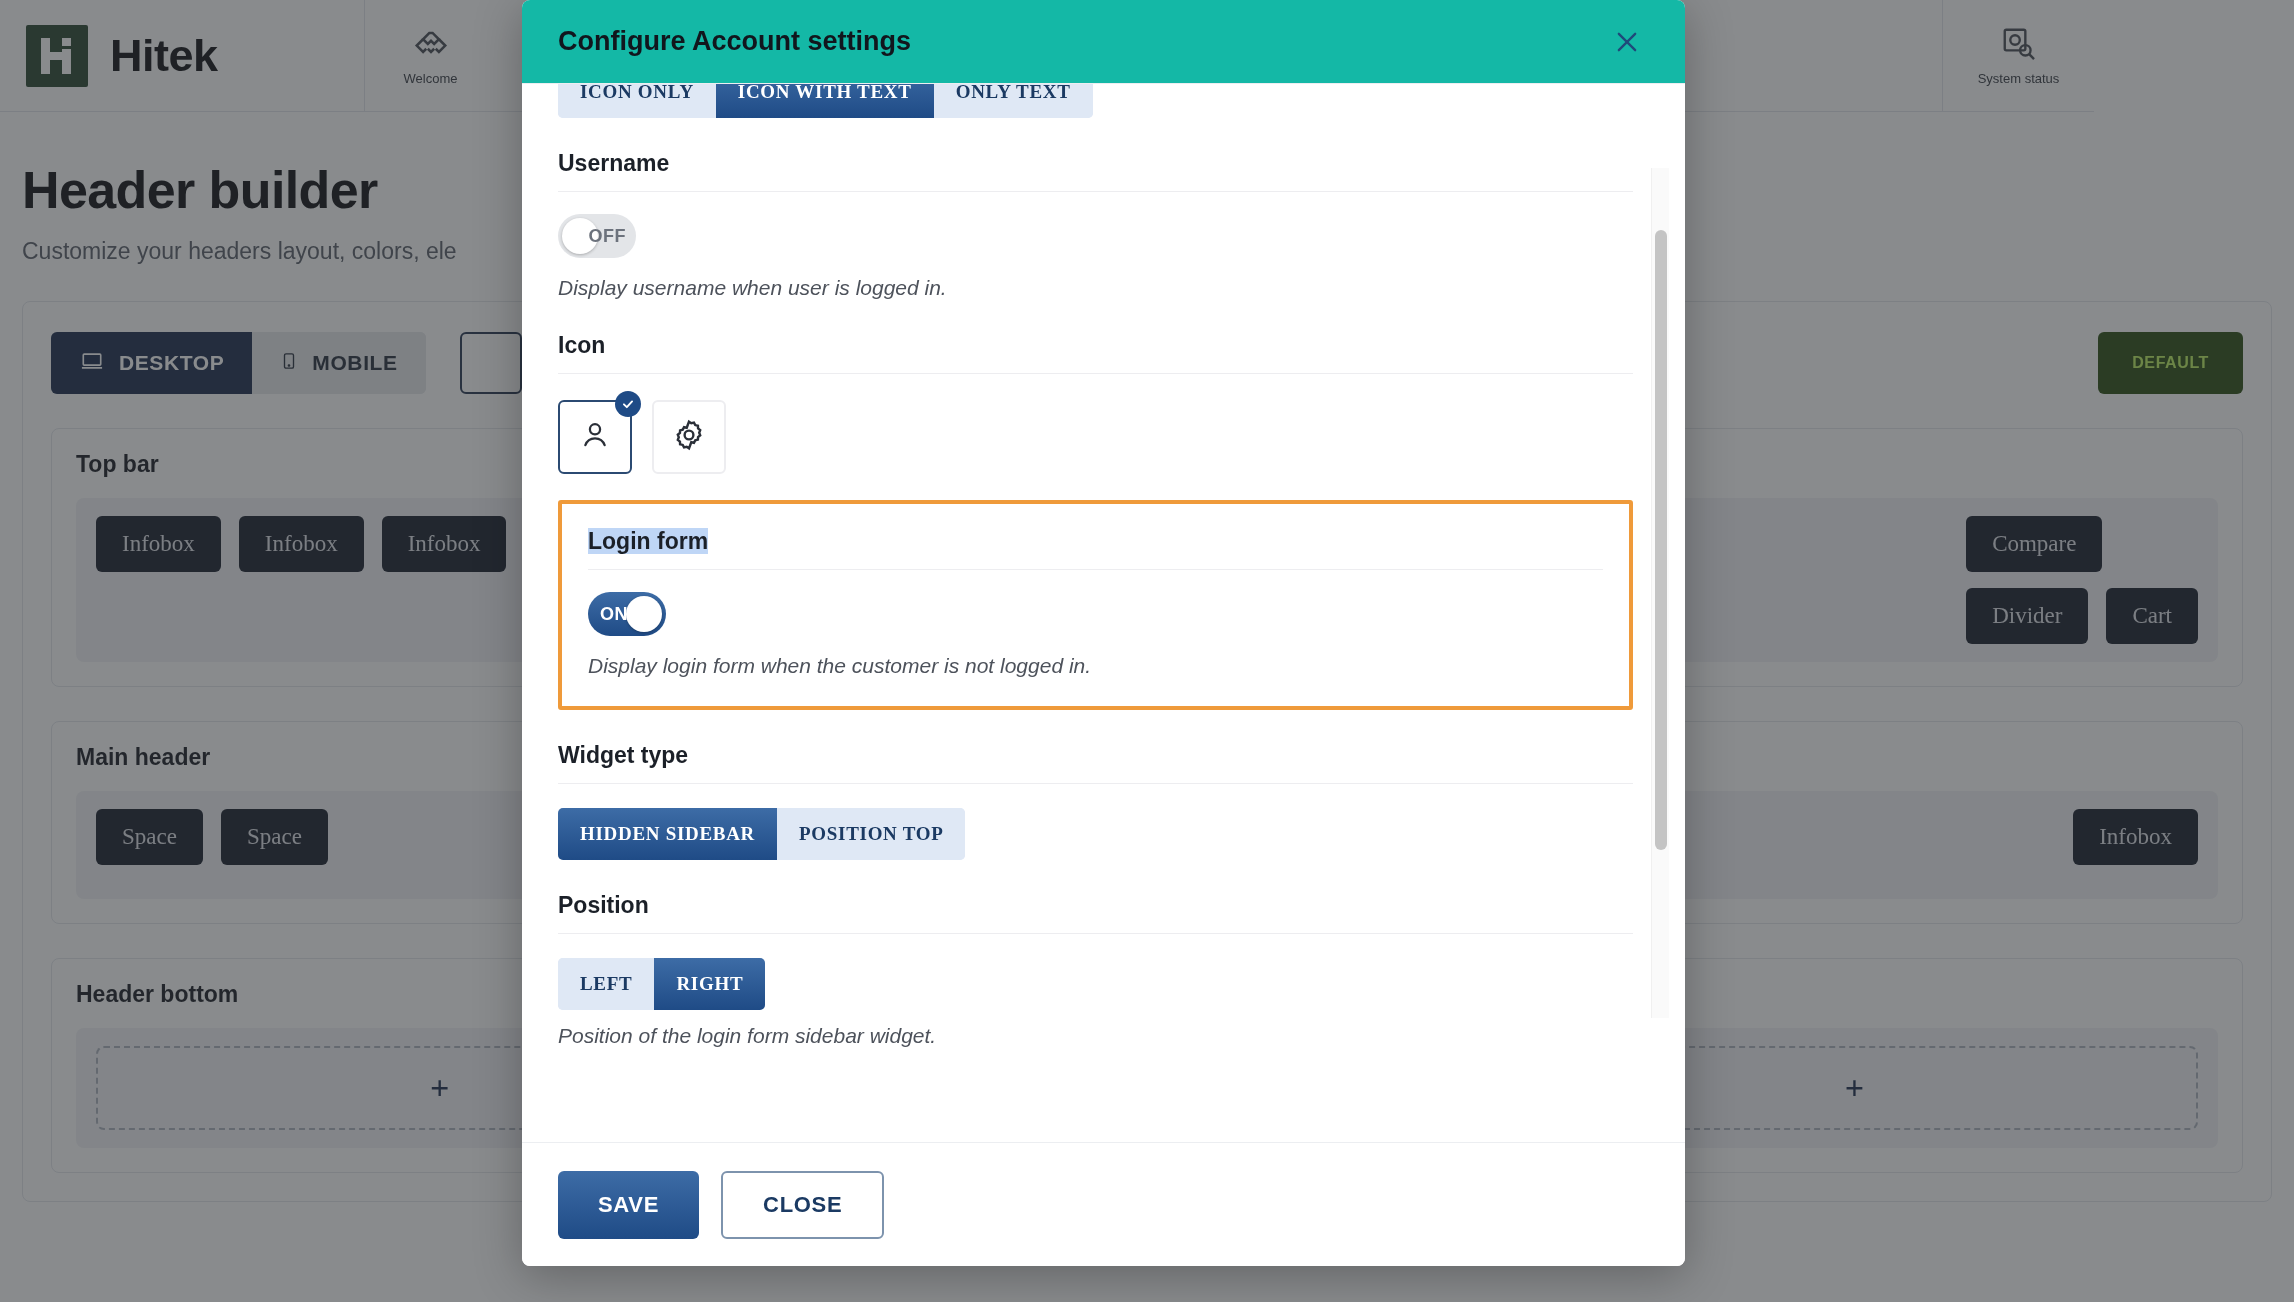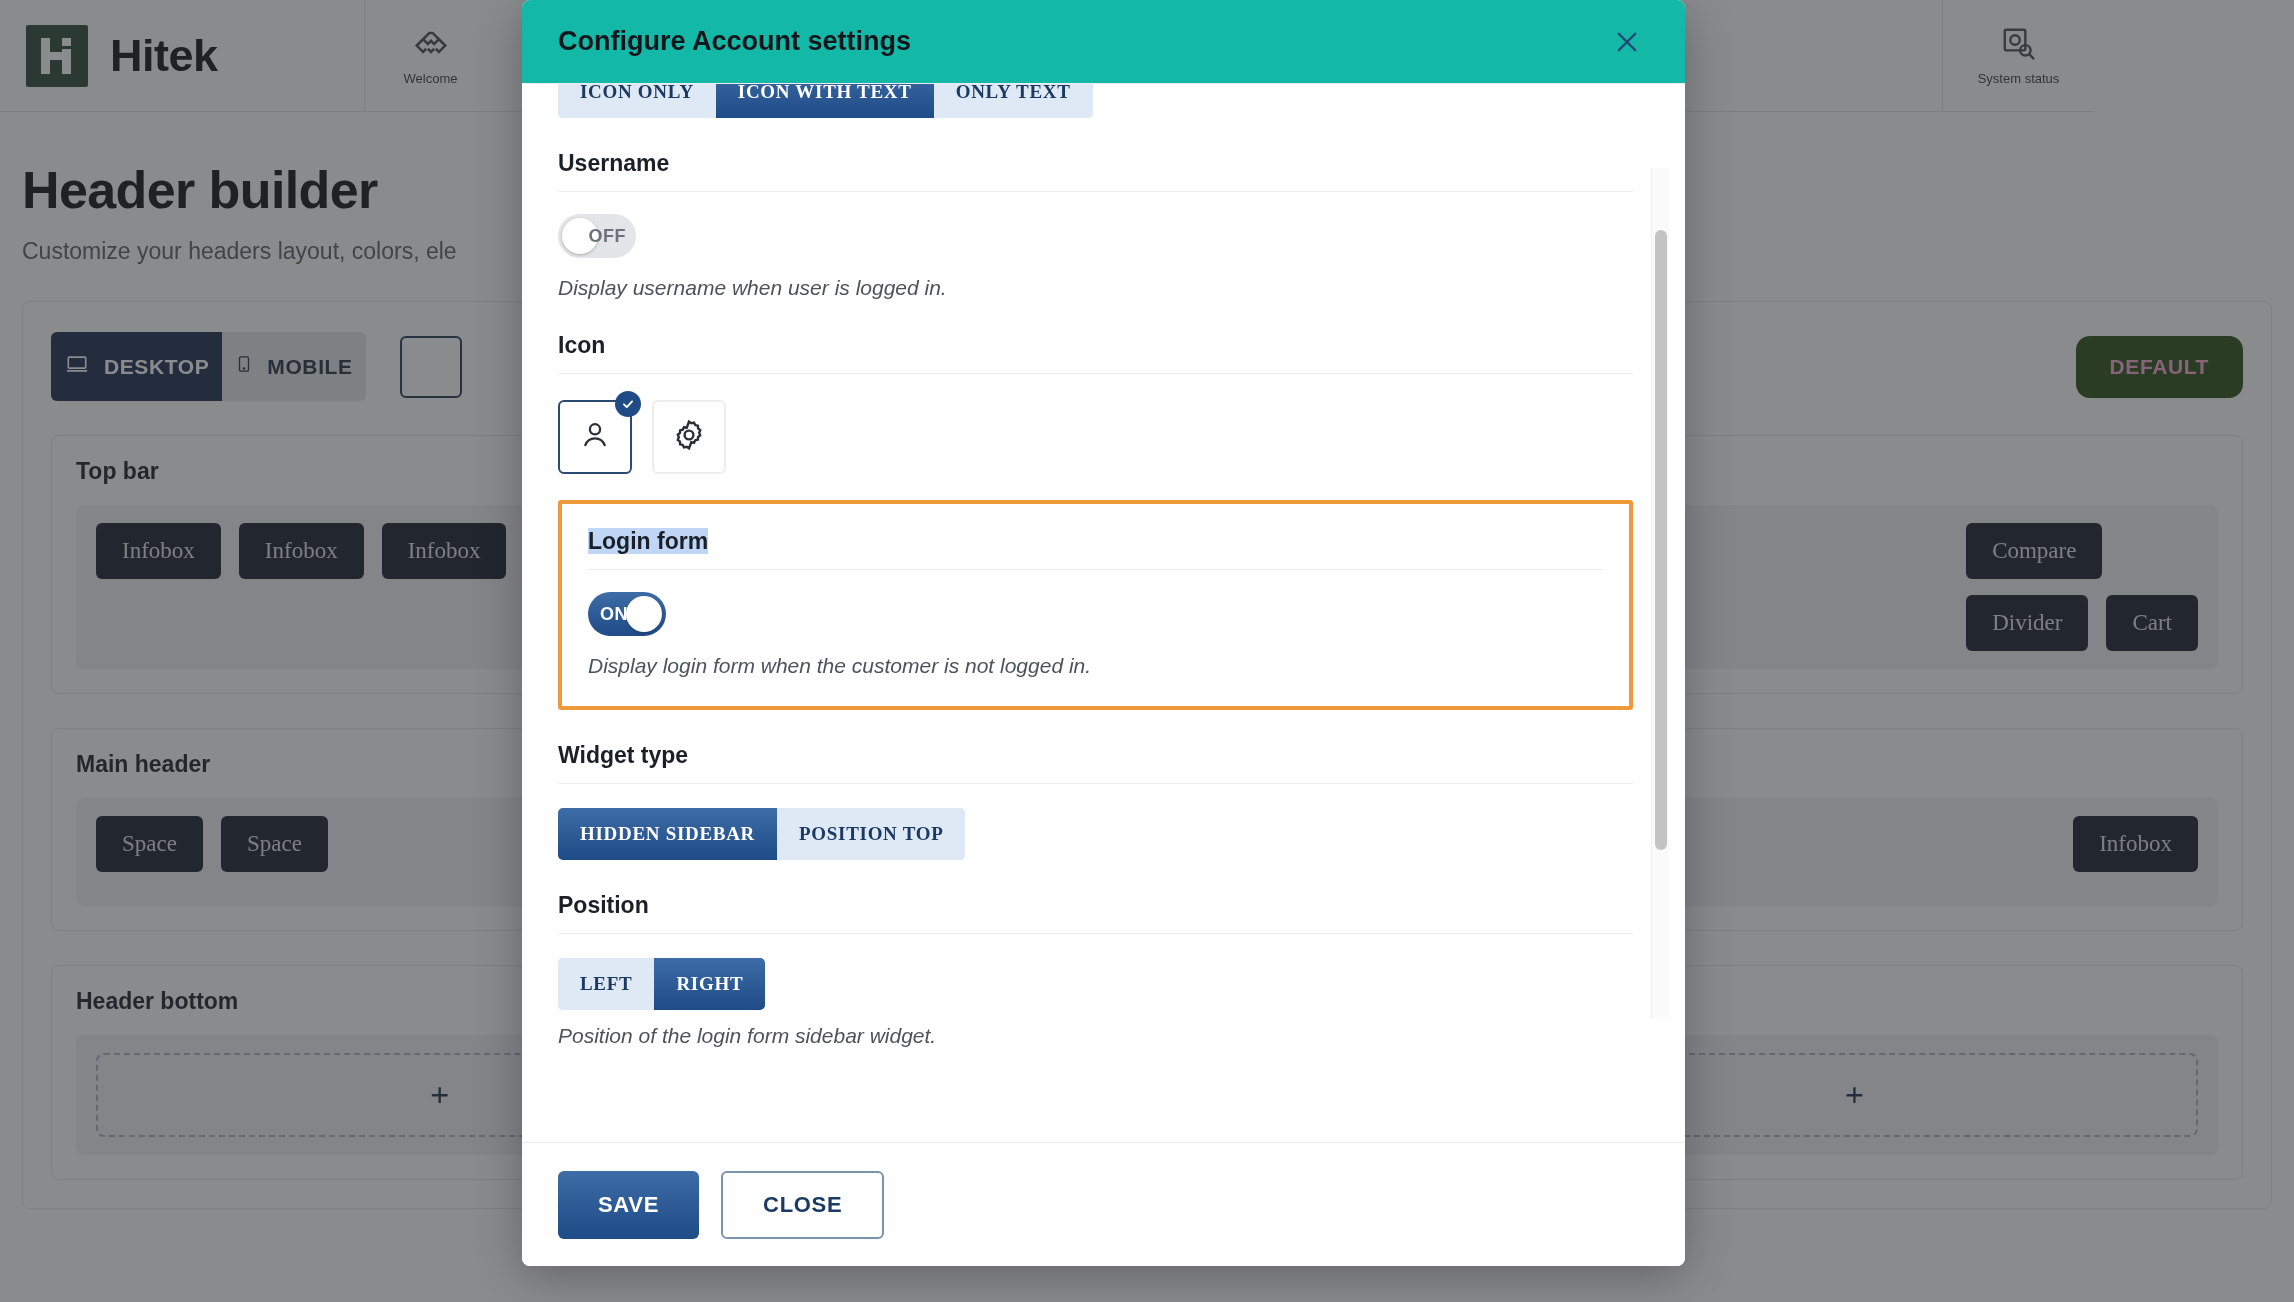--- a/index.html
+++ b/index.html
@@ -49,34 +49,34 @@
     margin-top: 36px; border: 1px solid #e4e7ec; border-radius: 8px;
     background: #fff; padding: 30px 28px 28px 28px;
   }
   .builder-toolbar { display: flex; align-items: center; }
   .seg {
     display: inline-flex; border-radius: 6px; overflow: hidden;
     background: #e6e8ec;
   }
   .seg button {
     border: 0; cursor: pointer; font-family: inherit;
-    padding: 0 13px; height: 69px;
+    padding: 0 28px; height: 62px;
     font-size: 21px; font-weight: 700; letter-spacing: .6px;
     display: inline-flex; align-items: center; gap: 14px;
     background: #e6e8ec; color: #2b3340;
   }
   .seg button.active { background: #1f3051; color: #ffffff; }
   .toolbar-iconbtn {
     margin-left: 34px; width: 62px; height: 62px; border-radius: 6px;
     border: 2px solid #2b3a55; background: #fff;
   }
   .btn-default {
-    margin-left: auto; background: #2f5117; color: #f9a8d4; border: 0;
-    border-radius: 14px; height: 62px; padding: 0 34px;
-    font-size: 21px; font-weight: 700; letter-spacing: .6px; cursor: pointer;
+    margin-left: auto; background: #2f5117; color: #bef264; border: 0;
+    border-radius: 6px; height: 62px; padding: 0 34px;
+    font-size: 16px; font-weight: 700; letter-spacing: .6px; cursor: pointer;
     font-family: inherit;
   }
 
   .zone { margin-top: 34px; border: 1px solid #e4e7ec; border-radius: 8px; padding: 22px 24px 24px 24px; }
   .zone-title { font-size: 23px; font-weight: 700; color: #1d2128; }
   .zone-body {
     margin-top: 20px; background: #f1f2f5; border-radius: 8px;
     padding: 18px 20px; min-height: 108px;
     display: flex; align-items: flex-start; gap: 24px; flex-wrap: nowrap; font-family: Liberation Serif, serif;
   }

